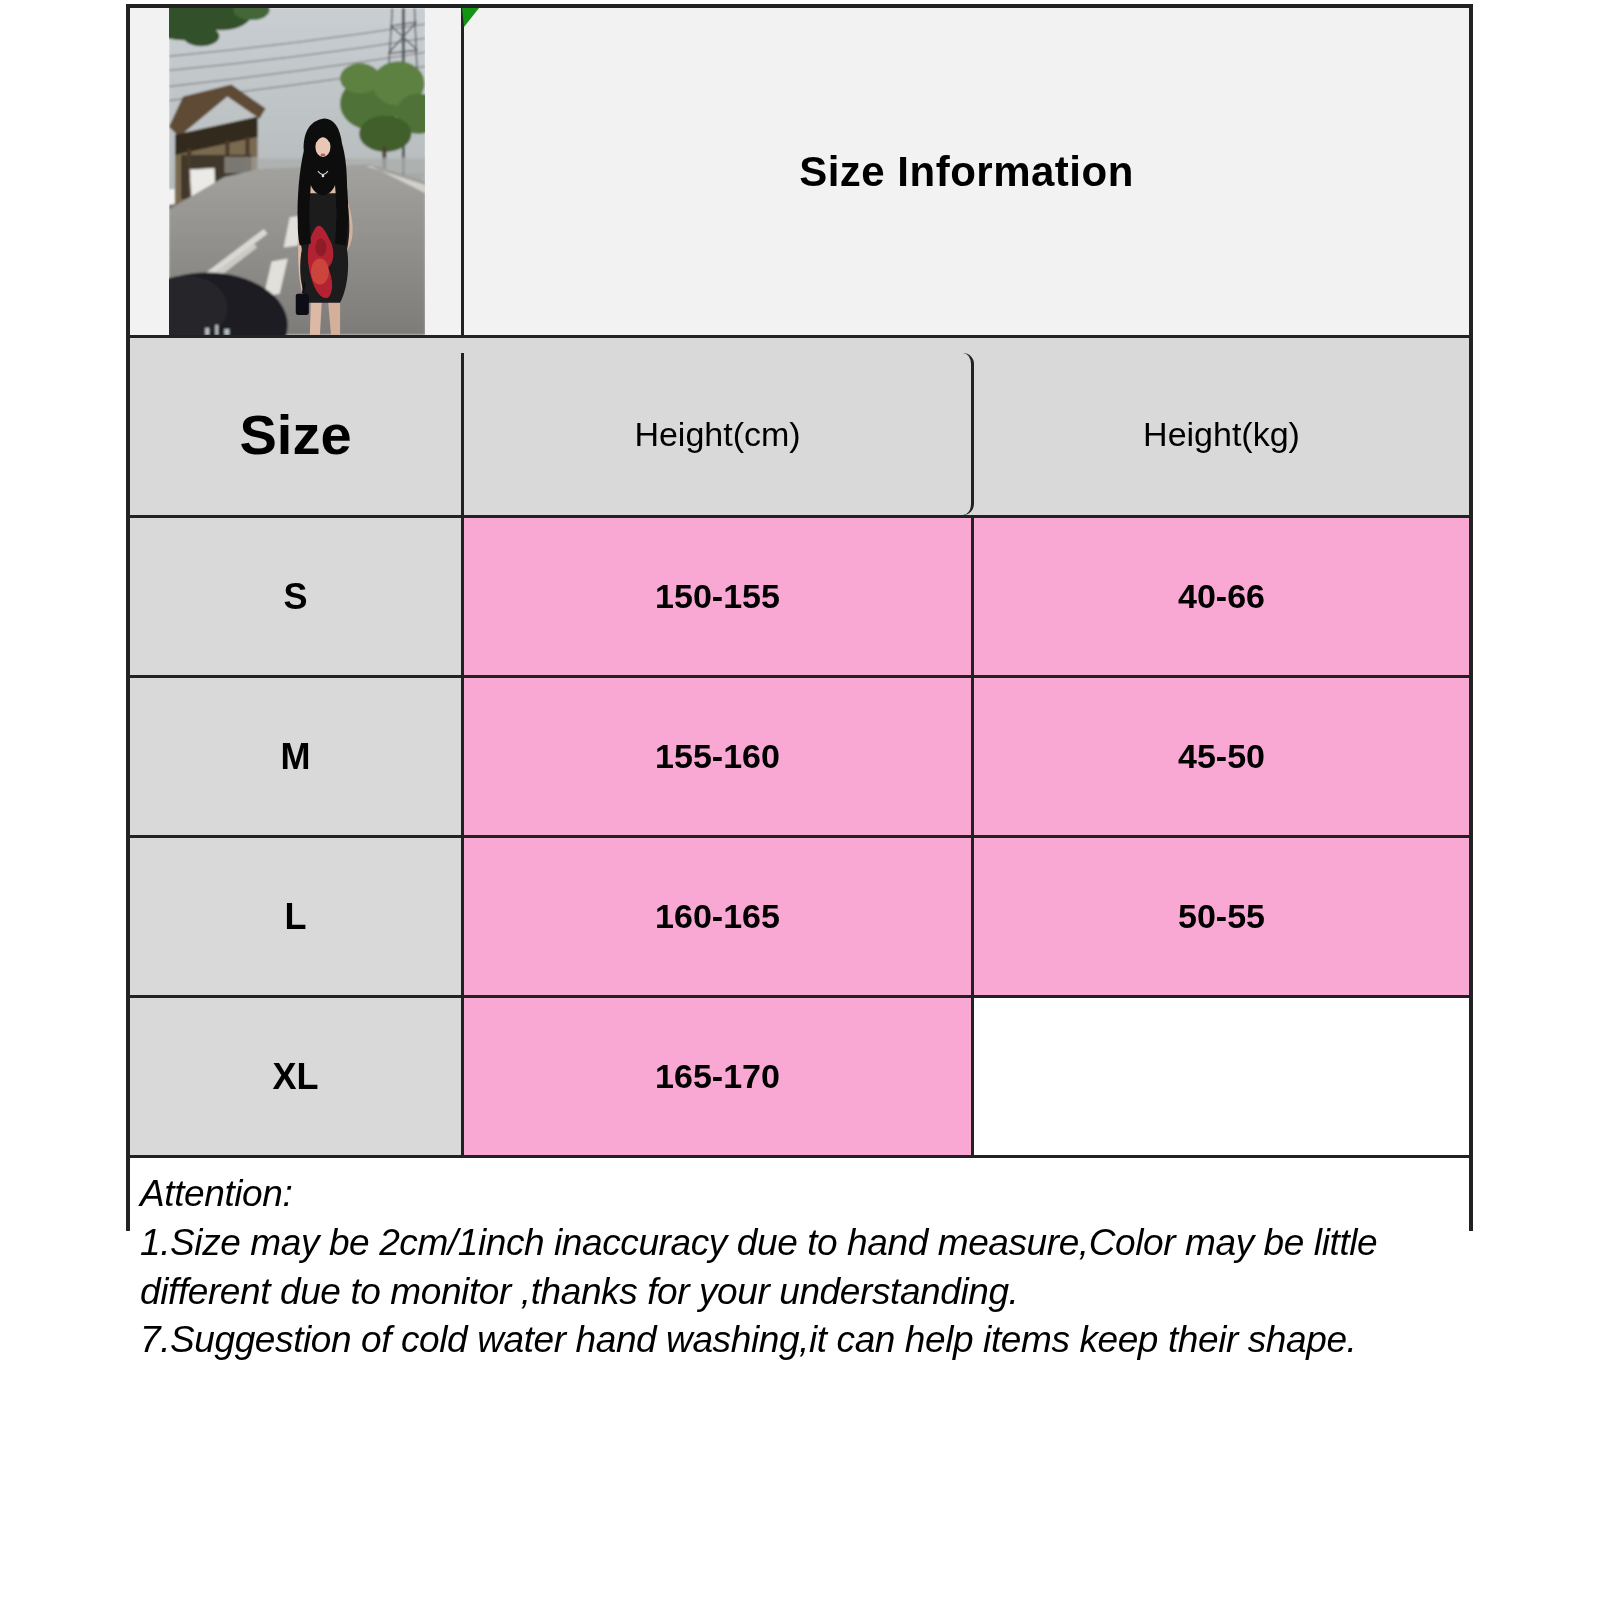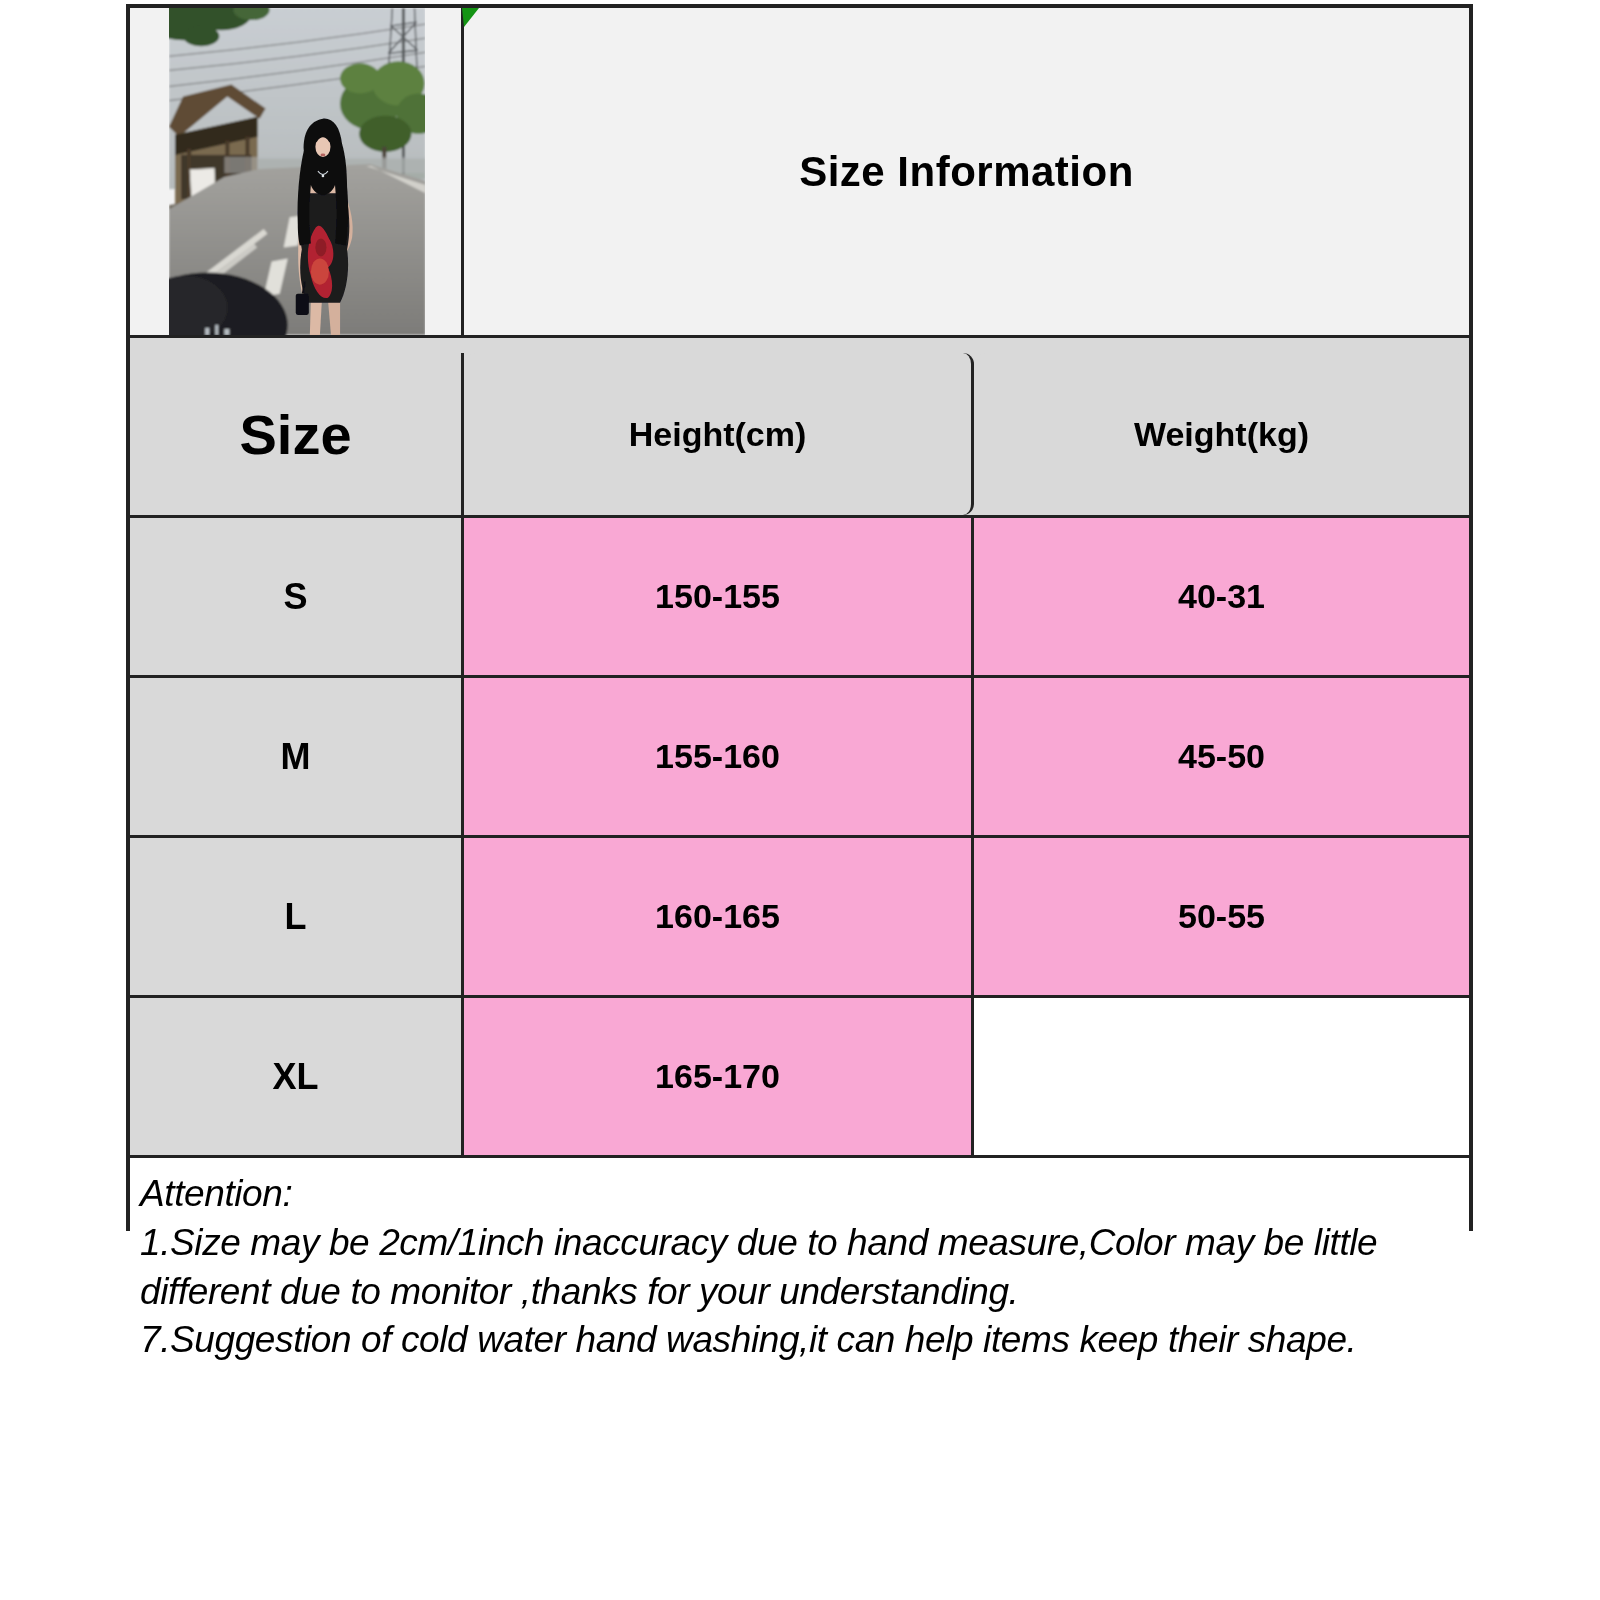--- a/index.html
+++ b/index.html
@@ -53,21 +53,21 @@
     font-size: 42px;
     font-weight: 700;
     letter-spacing: 0.5px;
   }
   .green-flag { position: absolute; left: -2px; top: 0; }
 
   
   .row-header { height: 180px; flex: 0 0 180px; background: #d9d9d9; }
   .row-header .cell { background: #d9d9d9; margin-top: 15px; }
   .size-head { font-size: 56px; font-weight: 700; }
-  .col-head  { font-size: 34px; font-weight: 700; border-radius: 11px; }
+  .col-head  { font-size: 34px; font-weight: 400; border-radius: 11px; }
 
   
   .row-data { height: 160px; flex: 0 0 160px; }
   .row-data .size-cell   { background: #d9d9d9; font-size: 36px; font-weight: 700; }
   .row-data .value-cell  { background: #f9a8d4; font-size: 34px; font-weight: 700; }
 
   
   .attention {
     flex: 1 1 auto;
     background: #ffffff;
@@ -219,27 +219,27 @@
               <polygon points="0,0 17,0 2,19" fill="#149414"></polygon>
             </svg>
         </span>
         <span class="page-title">Size Information</span>
       </div>
     </div>
 
     <div class="row row-header bordered">
       <div class="cell col-size v-border size-head">Size</div>
       <div class="cell col-height v-border col-head">Height(cm)</div>
-      <div class="cell col-weight col-head">Weight(kg)</div>
+      <div class="cell col-weight col-head">Height(kg)</div>
     </div>
 
     <div class="row row-data bordered">
       <div class="cell col-size v-border size-cell">S</div>
       <div class="cell col-height v-border value-cell">150-155</div>
-      <div class="cell col-weight value-cell">40-31</div>
+      <div class="cell col-weight value-cell">40-66</div>
     </div>
     <div class="row row-data bordered">
       <div class="cell col-size v-border size-cell">M</div>
       <div class="cell col-height v-border value-cell">155-160</div>
       <div class="cell col-weight value-cell">45-50</div>
     </div>
     <div class="row row-data bordered">
       <div class="cell col-size v-border size-cell">L</div>
       <div class="cell col-height v-border value-cell">160-165</div>
       <div class="cell col-weight value-cell">50-55</div>

